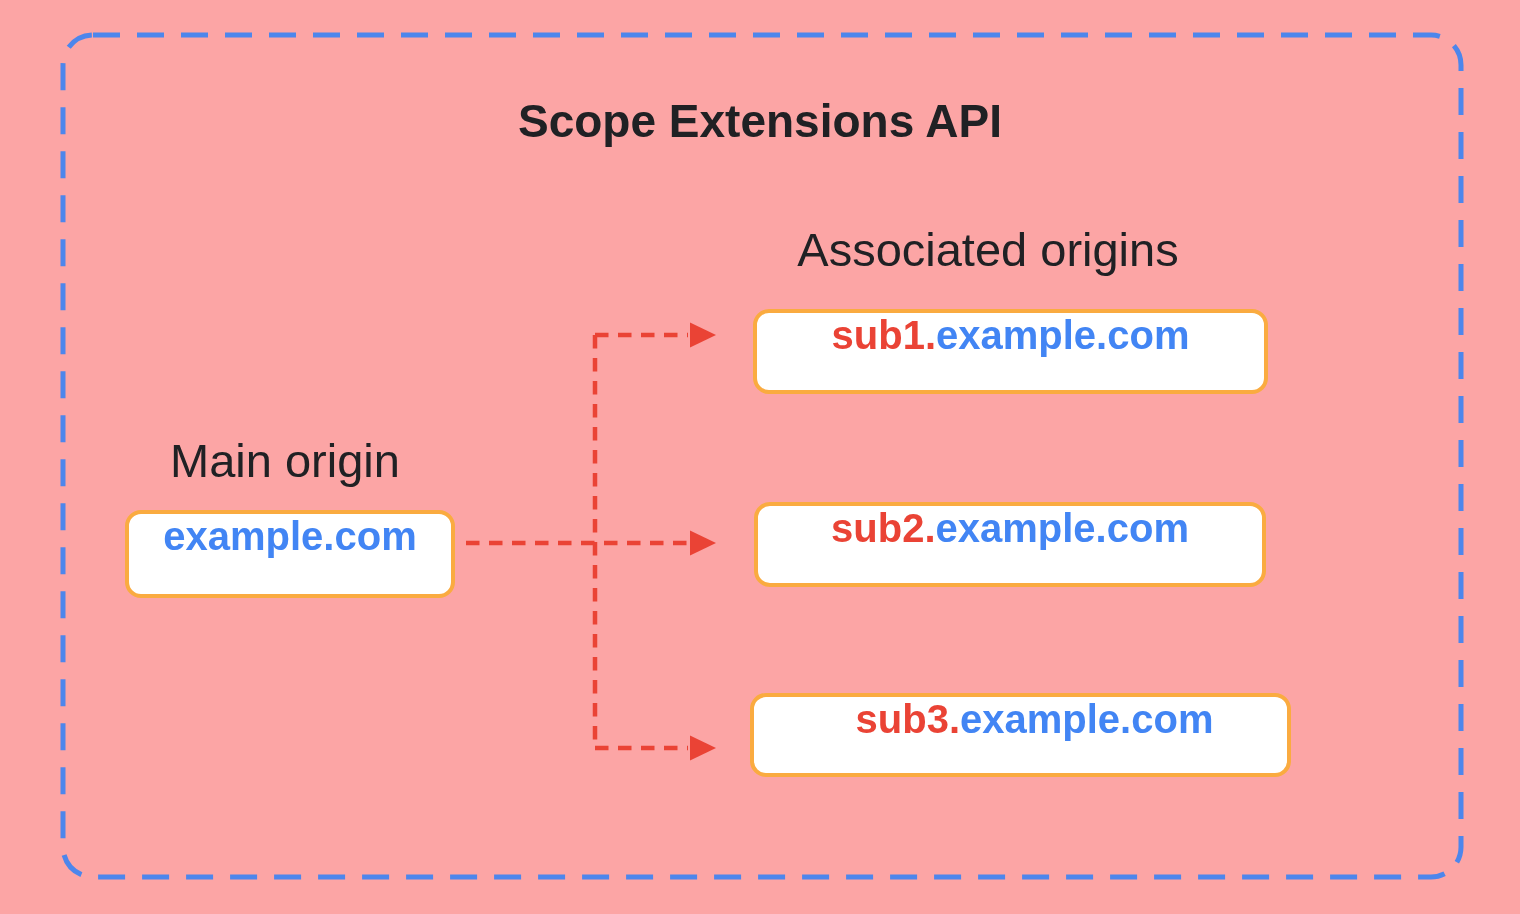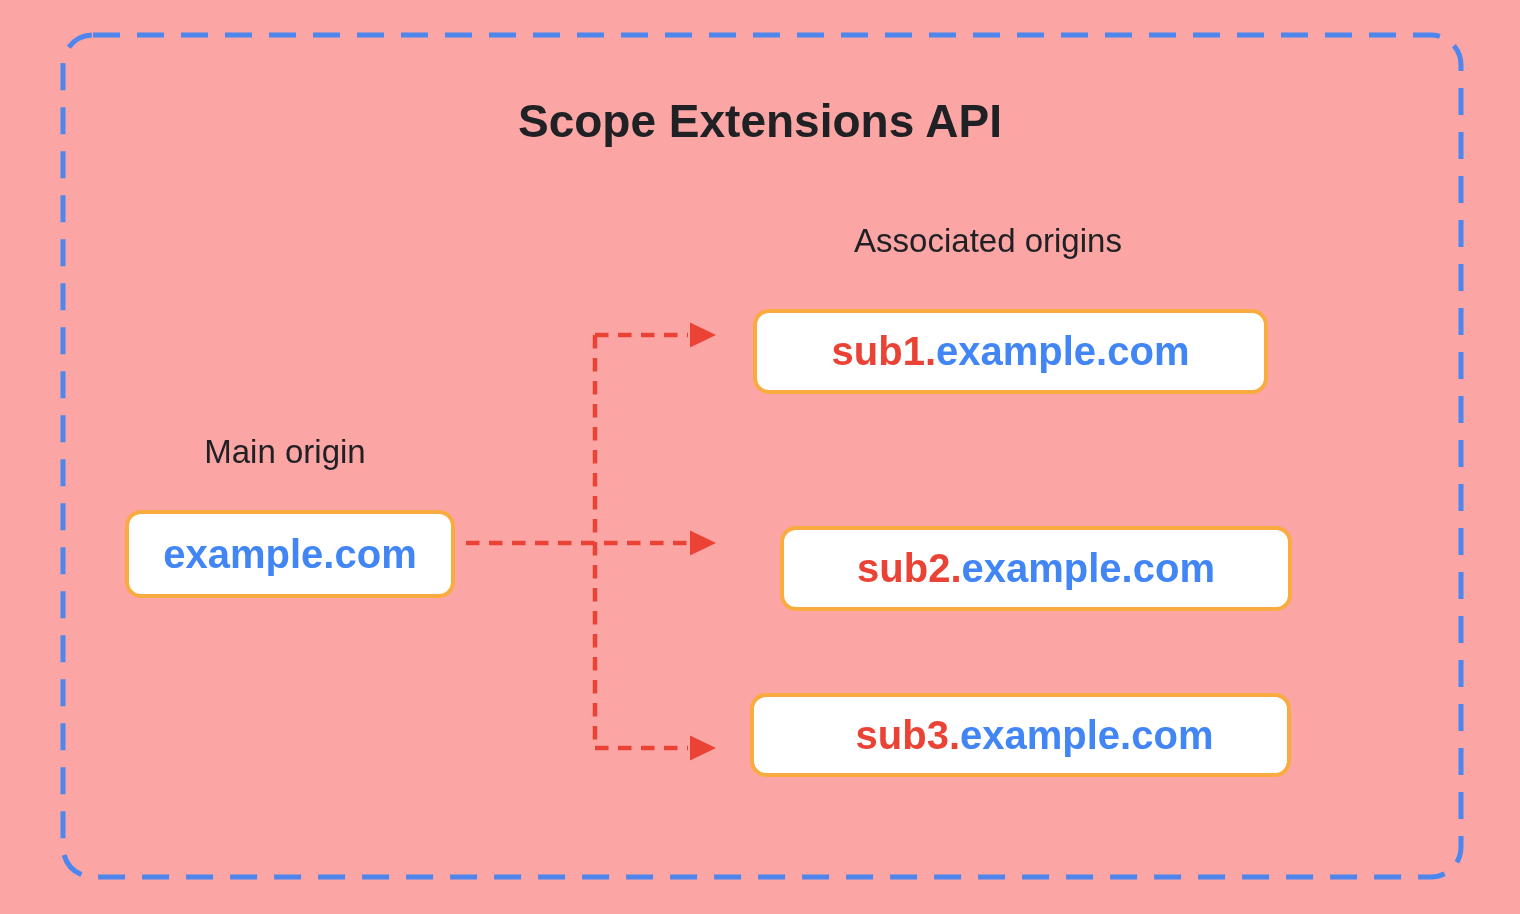--- a/index.html
+++ b/index.html
@@ -31,55 +31,54 @@
     right: 0;
     top: 94px;
     text-align: center;
     font-size: 46px;
     font-weight: 700;
     color: #202124;
     letter-spacing: 0px;
   }
   .section-label {
     position: absolute;
-    font-size: 33px;
+    font-size: 47px;
     font-weight: 400;
     color: #202124;
     text-align: center;
   }
   .assoc-label {
     left: 738px;
     width: 500px;
     top: 222px;
   }
   .main-label {
     left: 85px;
     width: 400px;
     top: 433px;
   }
   .origin-box {
     position: absolute;
     border: 4.5px solid #FAAB40;
     border-radius: 16px;
     background: #ffffff;
     display: flex;
-    align-items: center;
     justify-content: center;
     font-weight: 700;
     font-size: 40px;
     white-space: nowrap;
   }
   .main-origin-box {
     left: 125px;
     top: 510px;
     width: 322px;
     height: 80px;
   }
   .sub-box-1 { left: 753px; top: 309px; width: 507px; height: 77px; }
-  .sub-box-2 { left: 780px; top: 502px; width: 504px; height: 77px; margin-top: 24px; }
+  .sub-box-2 { left: 754px; top: 502px; width: 504px; height: 77px; }
   .sub-box-3 { left: 750px; top: 693px; width: 505px; height: 76px; padding-left: 28px; }
   .domain-blue { color: #4285F4; }
   .domain-red  { color: #EA4335; }
 </style>
 </head>
 <body>
 
 <div class="canvas">
 
   <svg class="lines" viewBox="0 0 1520 914" xmlns="http://www.w3.org/2000/svg">

